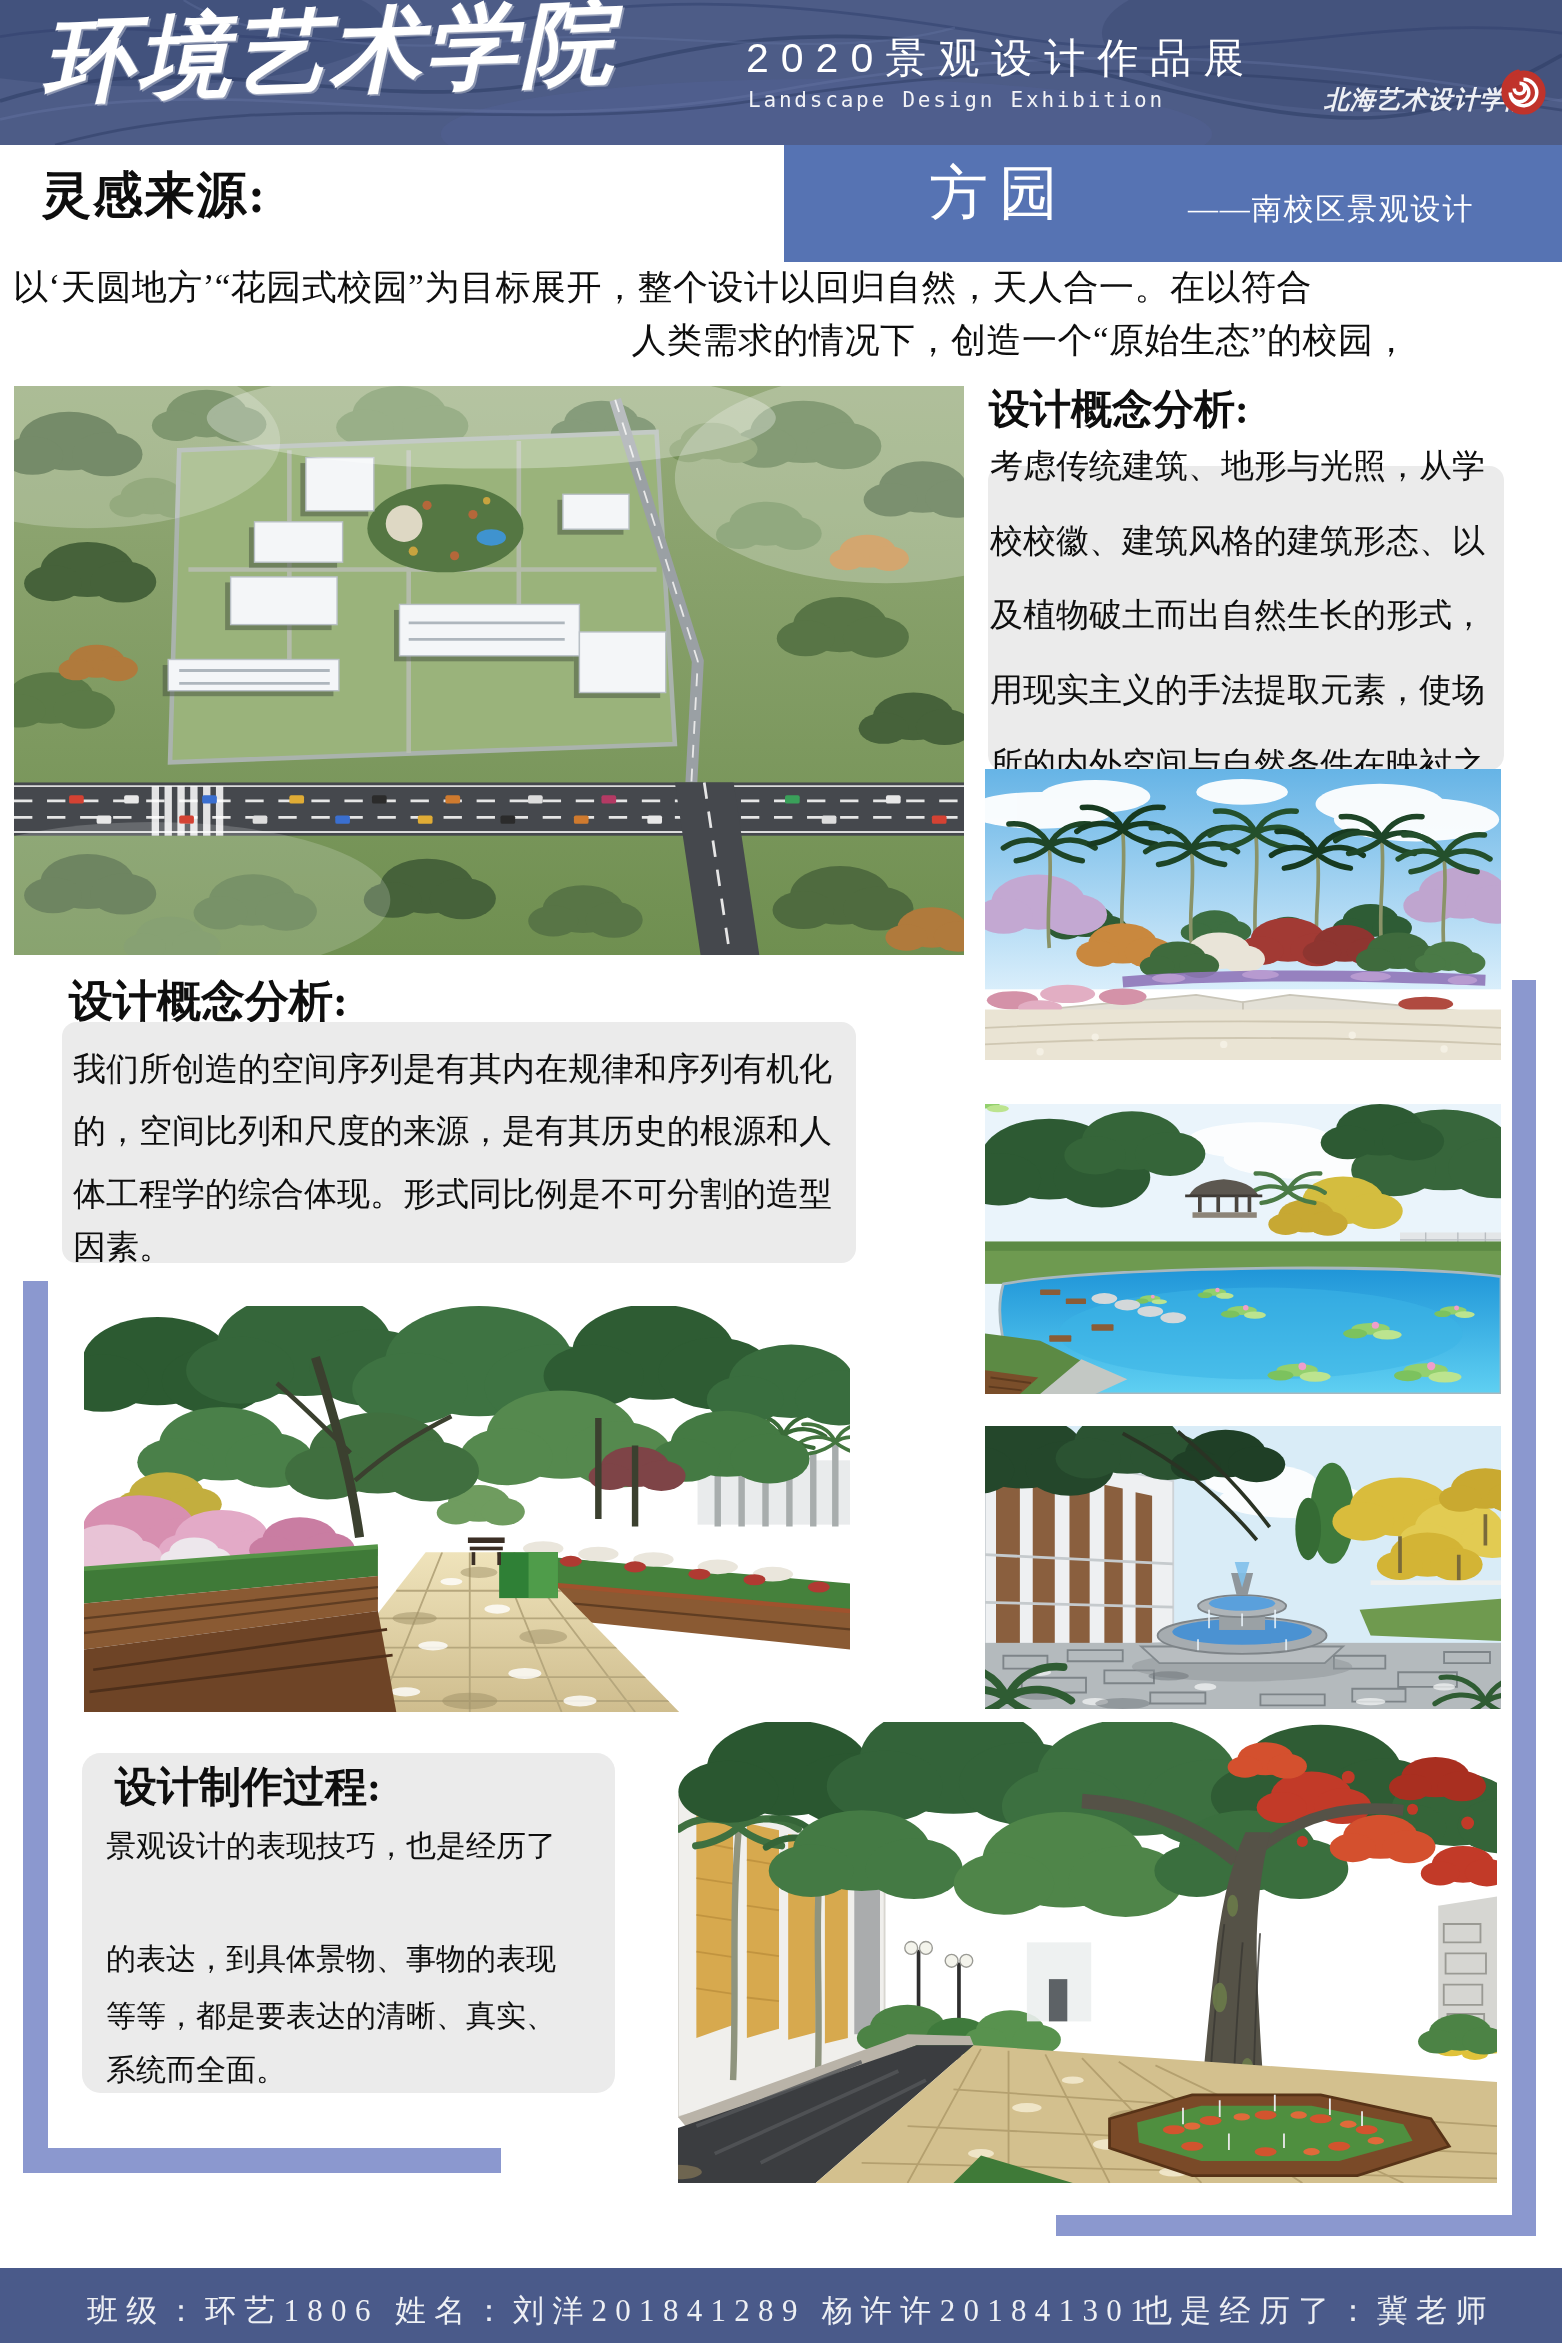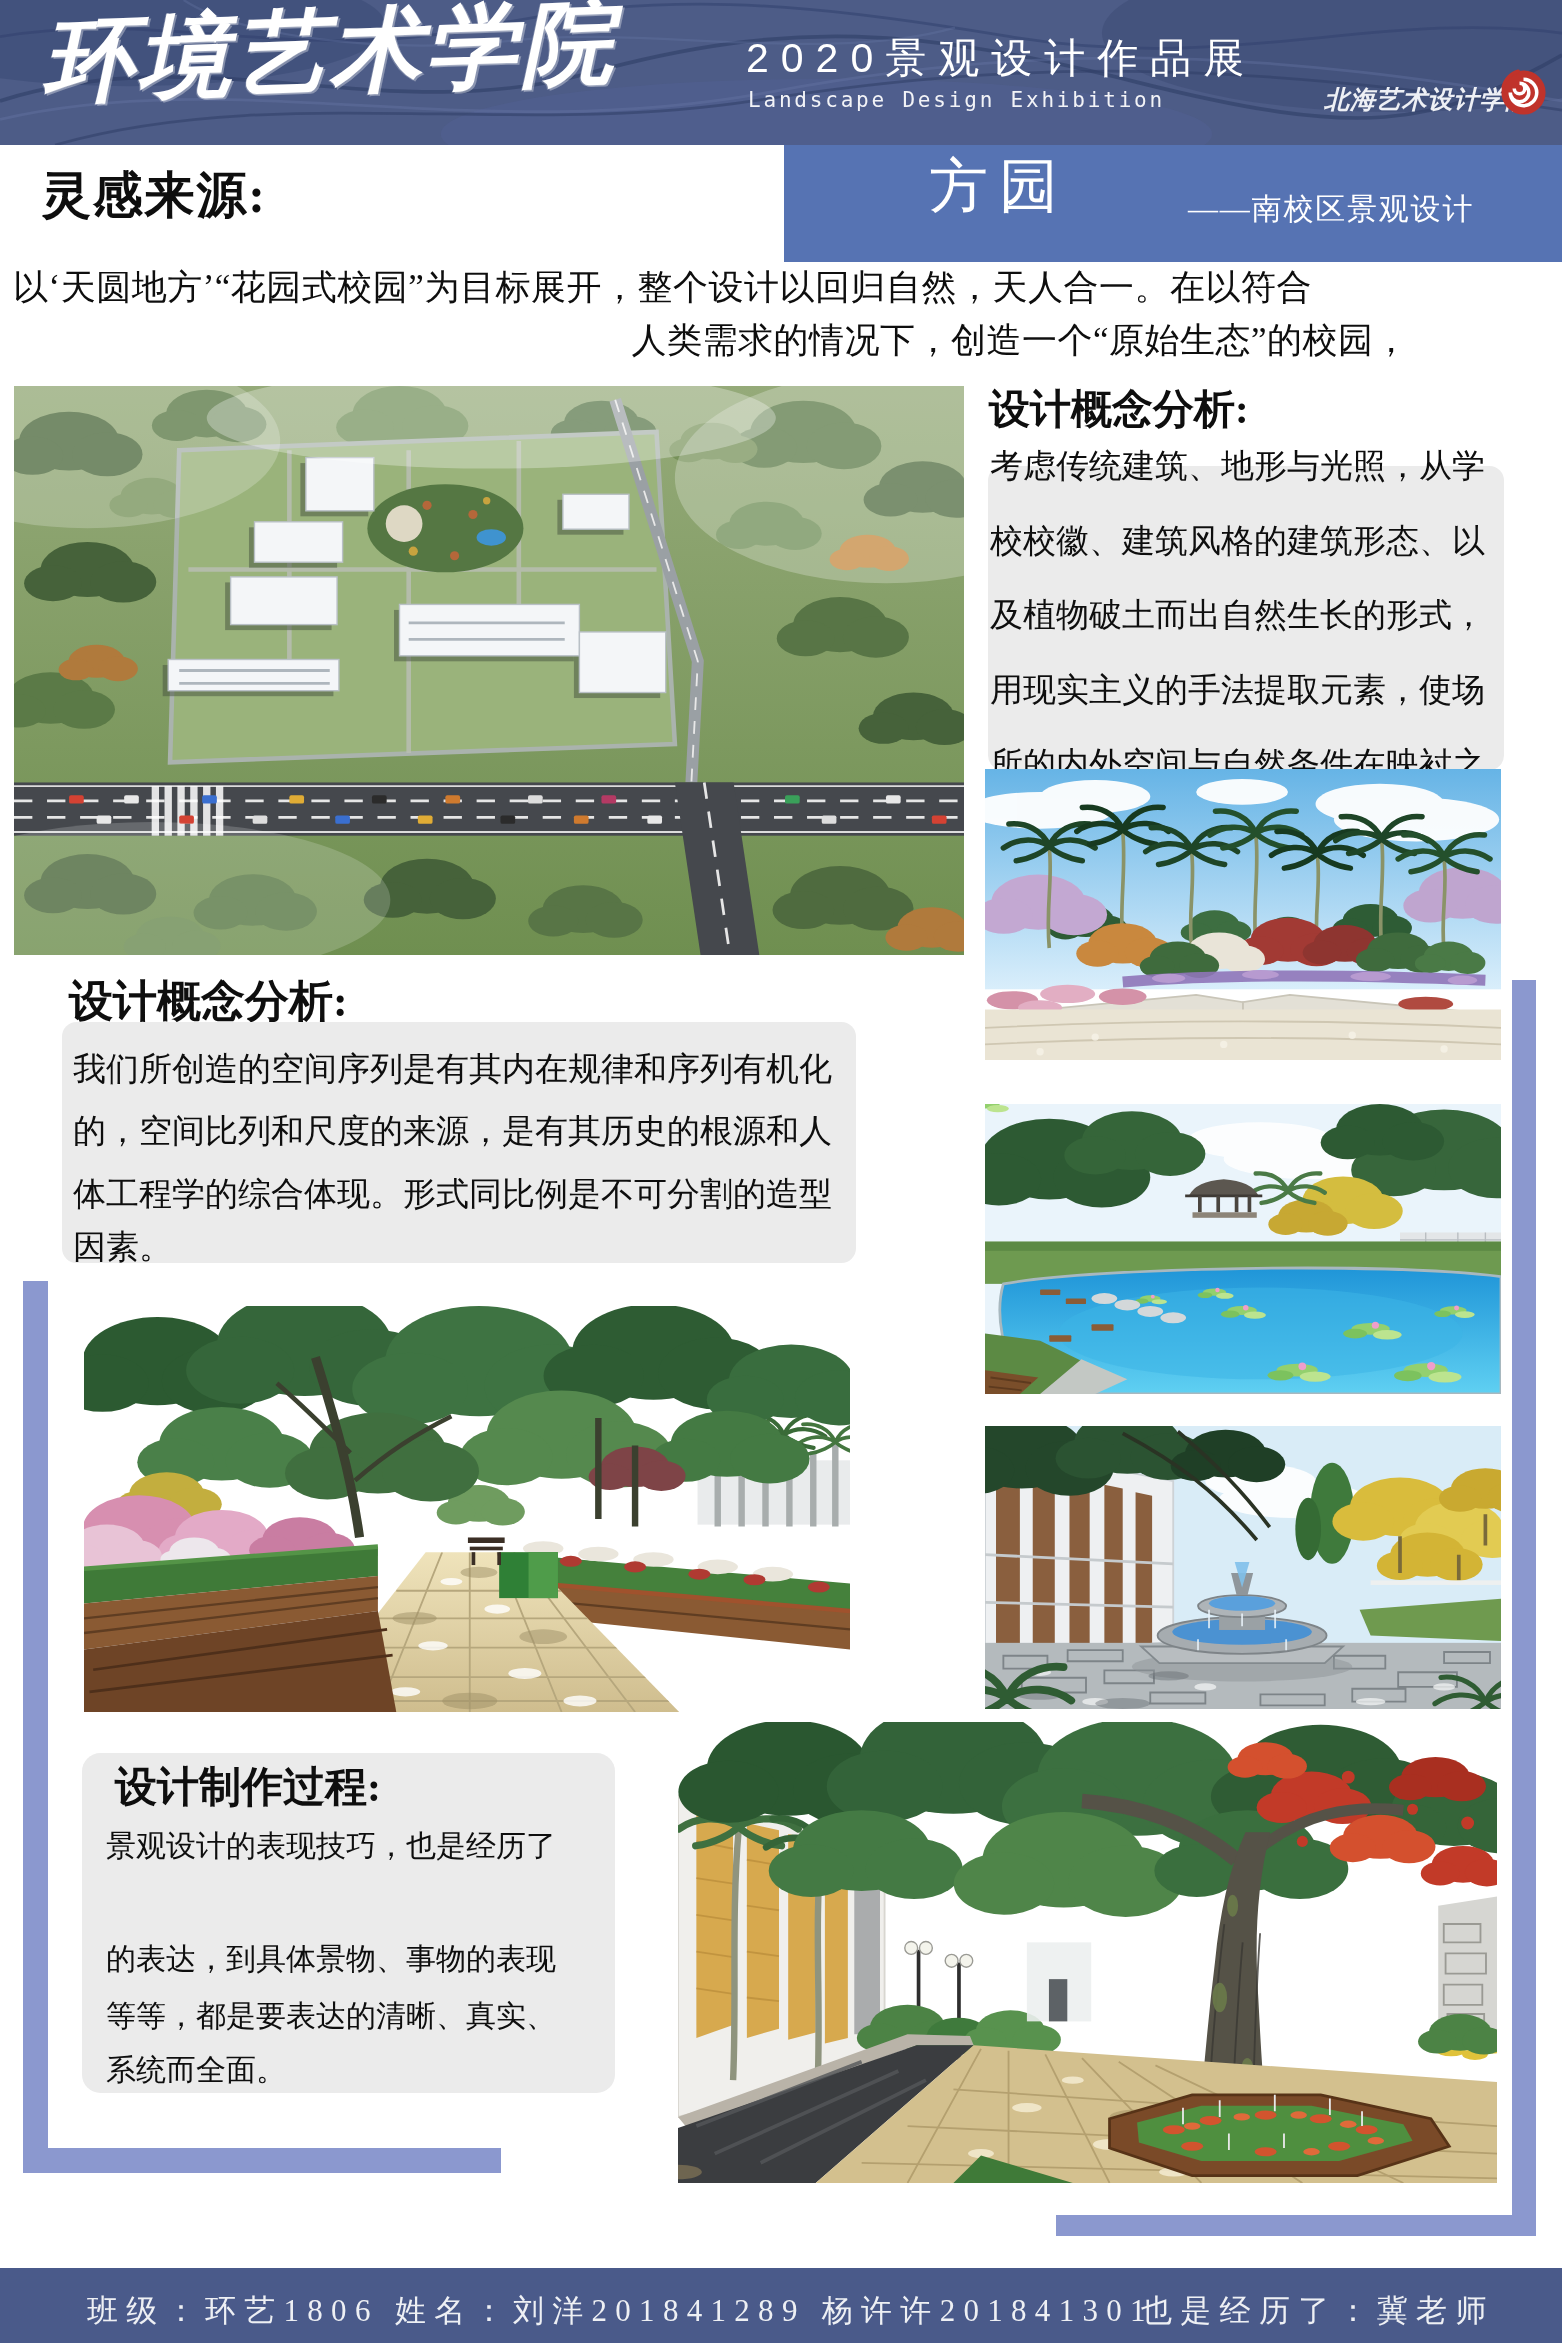--- a/index.html
+++ b/index.html
@@ -12,21 +12,21 @@
                color:#ffffff;letter-spacing:3.7px;transform:rotate(-2deg);
                text-shadow:1.8px 1.8px 0 rgba(255,255,255,.35), -0.9px 0.9px 0 rgba(255,255,255,.25);}
   .exh-cn{left:746px;top:31px;font-size:41px;font-weight:normal;color:#ffffff;letter-spacing:12px;
           font-family:"Liberation Sans","DejaVu Sans",sans-serif;}
   .exh-en{left:748px;top:88px;font-size:21px;color:#f2f3f7;letter-spacing:2.8px;
           font-family:"DejaVu Sans Mono",monospace;}
   .institute-sig{left:1324px;top:83px;font-size:25px;font-style:italic;font-weight:bold;color:#eef0f5;letter-spacing:0.9px;}
   .seal{left:1497px;top:66px;width:53px;height:53px;}
   
   .title-block{left:784px;top:145px;width:778px;height:117px;background:#5673b3;}
-  .project-name{left:145px;top:2px;font-size:59px;color:#ffffff;letter-spacing:11px;}
+  .project-name{left:145px;top:9px;font-size:59px;color:#ffffff;letter-spacing:11px;}
   .project-subtitle{left:404px;top:44px;font-size:30px;color:#ffffff;letter-spacing:1.8px;}
   .inspiration-heading{left:41px;top:162px;font-size:50px;font-weight:bold;letter-spacing:1.8px;}
   .intro-line{left:13px;width:1396px;font-size:35px;letter-spacing:0.5px;}
   .section-heading{font-weight:bold;}
   .panel{background:#ebebeb;border-radius:14.7px;}
   .rline{left:990px;width:551px;font-size:33px;}
   .lline{left:73px;width:808px;font-size:33px;}
   .pline{left:106px;width:496px;font-size:30px;font-family:Liberation Serif, serif;}
   
   .photo{overflow:hidden;}

